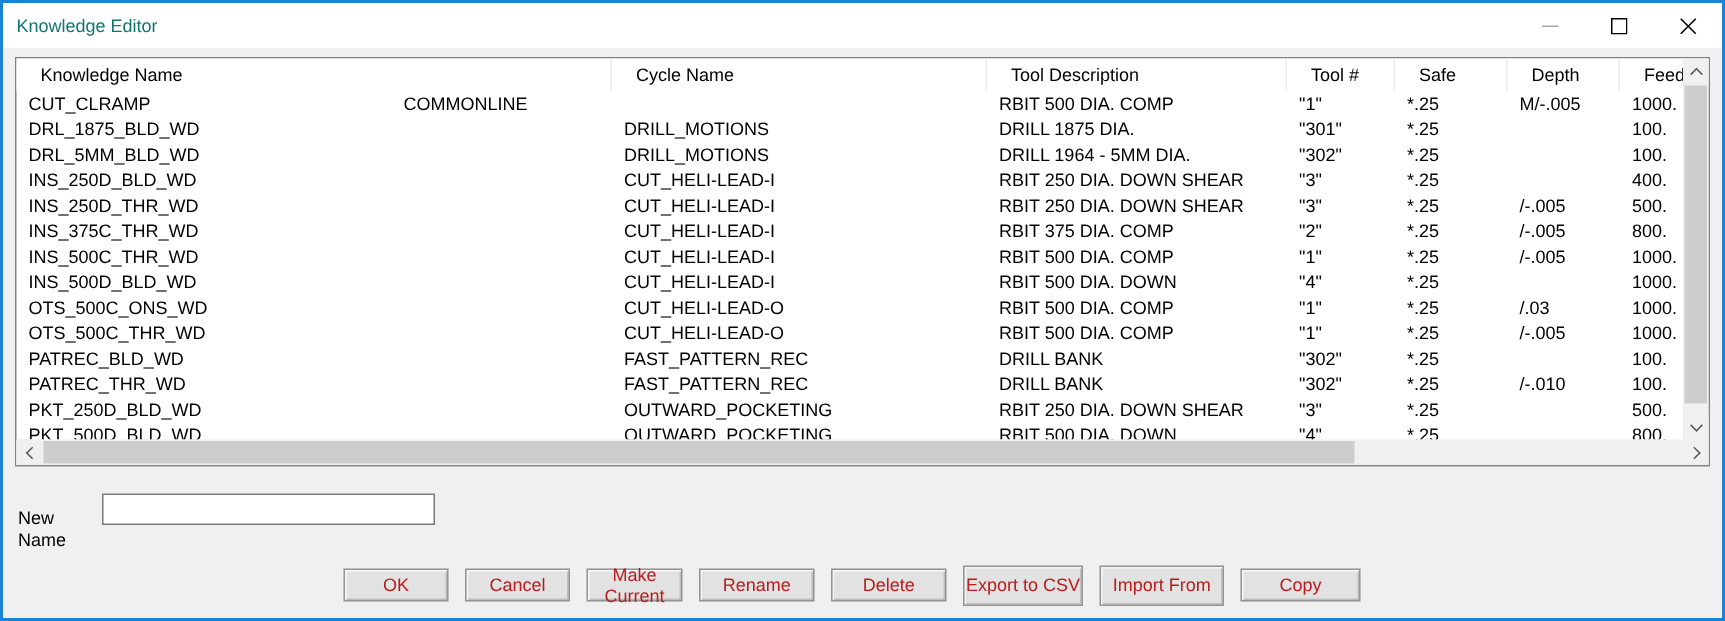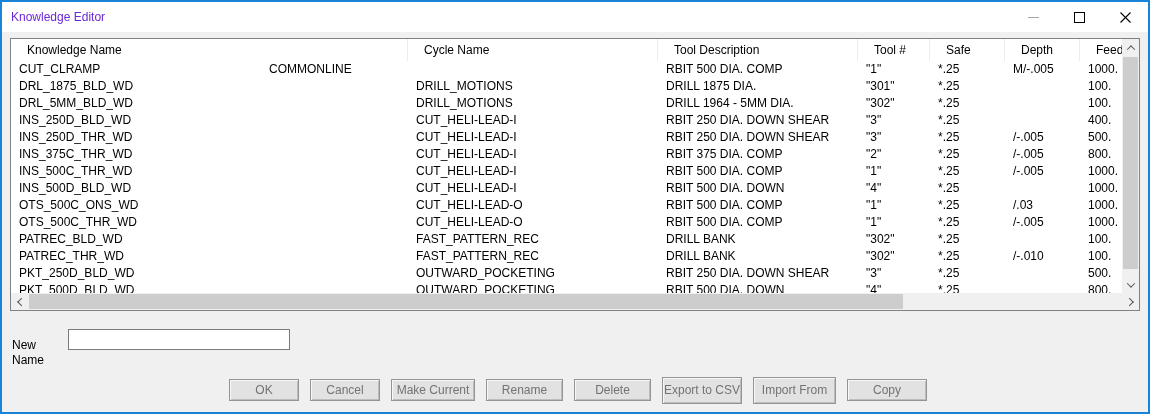--- a/index.html
+++ b/index.html
@@ -2,21 +2,21 @@
 <html><head>
 <meta charset="utf-8">
 <style>
   * { margin:0; padding:0; box-sizing:border-box; }
   body { background:#ffffff; font-family:"Liberation Sans", sans-serif; }
   .window {
     position:relative; width:1150px; height:414px;
     background:#f0f0f0; border:2px solid #1883d7; overflow:hidden;
   }
   .titlebar { height:30px; background:#ffffff; display:flex; align-items:center; }
-  .title { margin-left:9px; font-size:12px; color:#6d28d9; }
+  .title { margin-left:9px; font-size:12px; color:#0f766e; }
   .win-controls { margin-left:auto; display:flex; height:100%; }
   .win-btn { width:46px; height:100%; display:flex; align-items:center; justify-content:center; cursor:default; }
   .min-glyph { width:11px; height:1px; background:#a6a6a6; }
   .listbox {
     position:absolute; left:8px; top:36px; width:1130px; height:273px;
     background:#ffffff; border:1px solid #828282;
   }
   .header {
     position:absolute; left:0; top:0; right:17px; height:22px;
     display:flex; align-items:stretch; overflow:hidden; background:#fff;
@@ -53,21 +53,21 @@
   .newname-input {
     position:absolute; left:66px; top:327px; width:222px; height:21px;
     background:#fff; border:1px solid #7a7a7a; font-size:12px; padding:0 4px;
     font-family:"Liberation Sans", sans-serif; outline:none;
   }
   
   .btnbar { position:absolute; left:227px; top:374px; height:28px; display:flex; align-items:center; gap:11px; }
   .btn {
     height:22px; background:#e2e2e2; border:1px solid #949494;
     box-shadow: inset 1px 1px 0 #f7f7f7, inset -1px -1px 0 #bdbdbd;
-    font-size:12px; color:#737373; font-family:"Liberation Sans", sans-serif;
+    font-size:12px; color:#b91c1c; font-family:"Liberation Sans", sans-serif;
     display:flex; align-items:center; justify-content:center; cursor:default;
   }
   .btn.tall { height:27px; }
 </style>
 </head>
 <body>
 
 <div class="window" style="border-color: rgb(24, 131, 215);">
 
   <div class="titlebar">
@@ -249,21 +249,21 @@
       </div>
     </div>
   </div>
 
   <div class="newname-label">New Name</div>
   <input class="newname-input" type="text" value="" style="">
 
   <div class="btnbar" id="btnbar">
       <button class="btn" style="width: 70px;">OK</button>
       <button class="btn" style="width: 70px;">Cancel</button>
-      <button class="btn" style="width: 84px;">Make Current</button>
+      <button class="btn" style="width: 64px;">Make Current</button>
       <button class="btn" style="width: 77px;">Rename</button>
       <button class="btn" style="width: 77px;">Delete</button>
       <button class="btn tall" style="width: 80px;">Export to CSV</button>
       <button class="btn tall" style="width: 83px;">Import From</button>
       <button class="btn" style="width: 80px;">Copy</button>
     </div>
 
 </div>
 
 </body></html>

